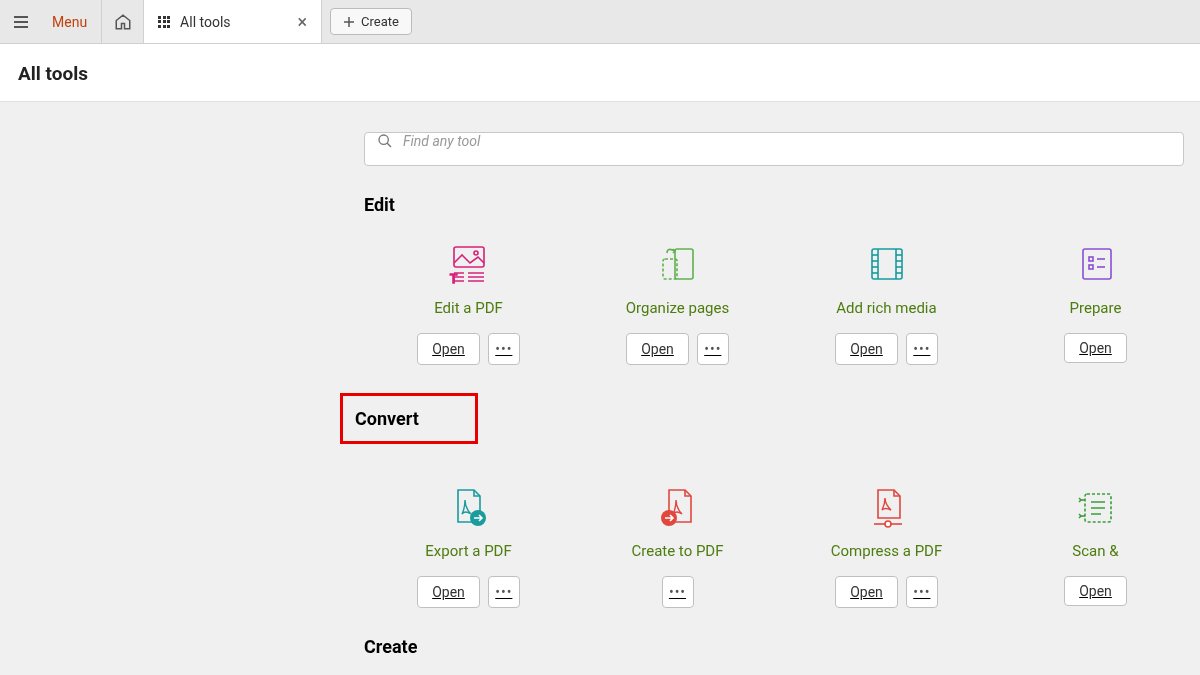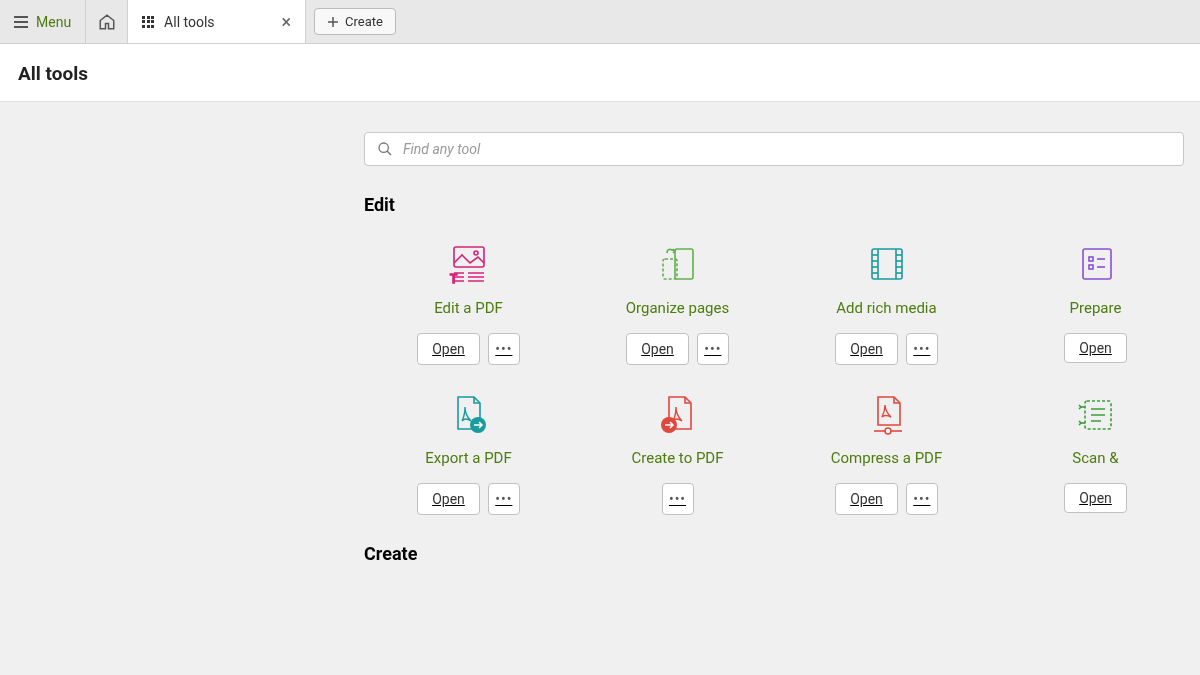--- a/index.html
+++ b/index.html
@@ -1,34 +1,34 @@
 <!DOCTYPE html>
 <html><head>
 <meta charset="utf-8">
 <style>
 * { box-sizing: border-box; margin: 0; padding: 0; font-family: -apple-system, BlinkMacSystemFont, "Segoe UI", Roboto, Arial, sans-serif; }
 body { background: #f0f0f0; width: 1200px; height: 675px; overflow: hidden; position: relative; }
 
 .top-bar { height: 44px; background: #e8e8e8; display: flex; align-items: center; border-bottom: 1px solid #d0d0d0; }
-.menu-btn { display: flex; align-items: center; gap: 8px; padding: 0 14px; height: 100%; cursor: pointer; border-right: 1px solid #d0d0d0; font-size: 14px; color: #4d7c0f; }
+.menu-btn { display: flex; align-items: center; gap: 24px; padding: 0 14px; height: 100%; cursor: pointer; border-right: 1px solid #d0d0d0; font-size: 14px; color: #c2410c; }
 .hamburger { display: flex; flex-direction: column; gap: 3px; }
 .hamburger span { width: 14px; height: 2px; background: #555; display: block; }
 .home-btn { display: flex; align-items: center; justify-content: center; width: 42px; height: 100%; cursor: pointer; border-right: 1px solid #d0d0d0; }
 .tab { display: flex; align-items: center; gap: 10px; height: 100%; background: #fff; padding: 0 14px; border-right: 1px solid #d0d0d0; font-size: 14px; color: #333; min-width: 178px; }
 .tab-grid-icon { display: grid; grid-template-columns: repeat(3,3px); grid-template-rows: repeat(3,3px); gap: 1.5px; }
 .tab-grid-icon span { background: #333; width: 3px; height: 3px; }
 .tab-close { margin-left: auto; font-size: 18px; color: #666; cursor: pointer; line-height: 1; }
 .create-btn { display: flex; align-items: center; gap: 6px; margin-left: 8px; padding: 5px 12px; border: 1px solid #bbb; border-radius: 4px; background: #f8f8f8; font-size: 13px; color: #333; cursor: pointer; }
 
 .page-header { background: #fff; padding: 18px 18px 16px; border-bottom: 1px solid #e0e0e0; }
 .page-title { font-size: 19px; font-weight: 700; color: #222; }
 
 .content { padding: 0 0 0 0; position: relative; }
 .search-wrap { margin: 30px 0 28px 364px; }
-.search-box { display: flex; align-items: center; border: 1px solid #c8c8c8; border-radius: 4px; background: #fff; height: 34px; padding: 0 12px; width: 820px; }
+.search-box { display: flex; align-items: flex-start; border: 1px solid #c8c8c8; border-radius: 4px; background: #fff; height: 34px; padding: 0 12px; width: 820px; }
 .search-box input { border: none; outline: none; flex: 1; font-size: 14px; color: #333; margin-left: 10px; font-style: italic; }
 .search-box input::placeholder { color: #999; font-style: italic; }
 
 .section { margin-left: 364px; margin-bottom: 28px; }
 .section-title { font-size: 18px; font-weight: 700; color: #000000; margin-bottom: 28px; }
 .section-title.highlighted { border: 3px solid #e60000; padding: 12px 56px 12px 12px; display: inline-block; }
 
 .tools-row { display: flex; gap: 0; }
 .tool-card { width: 247px; display: flex; flex-direction: column; align-items: center; }
 .tool-icon { width: 42px; height: 42px; margin-bottom: 14px; display: flex; align-items: center; justify-content: center; }
@@ -169,20 +169,21 @@
         <div class="tool-label">Prepare</div>
         <div class="tool-actions">
           <button class="tool-btn">Open</button>
         </div>
       </div>
 
     </div>
   </div>
 
   <div class="section" style="margin-left:340px;">
+    <div style="margin-left:0;"><span class="section-title highlighted">Convert</span></div>
     <div class="tools-row" style="margin-left:24px; margin-top:14px;">
 
       <div class="tool-card">
         <div class="tool-icon">
           <svg width="42" height="42" viewBox="0 0 42 42" fill="none">
               <path d="M10 4 L26 4 L32 10 L32 36 L10 36 Z" stroke="#1a9b9e" stroke-width="1.6"></path>
               <path d="M26 4 L26 10 L32 10" stroke="#1a9b9e" stroke-width="1.6"></path>
               <path d="M17 14 Q17 22 23 28 Q17 24 14 28 Q17 22 17 14" stroke="#1a9b9e" stroke-width="1.4" fill="none"></path>
               <circle cx="30" cy="32" r="8" fill="#1a9b9e"></circle>
               <path d="M26 32 L34 32 M31 29 L34 32 L31 35" stroke="#fff" stroke-width="1.6"></path>

